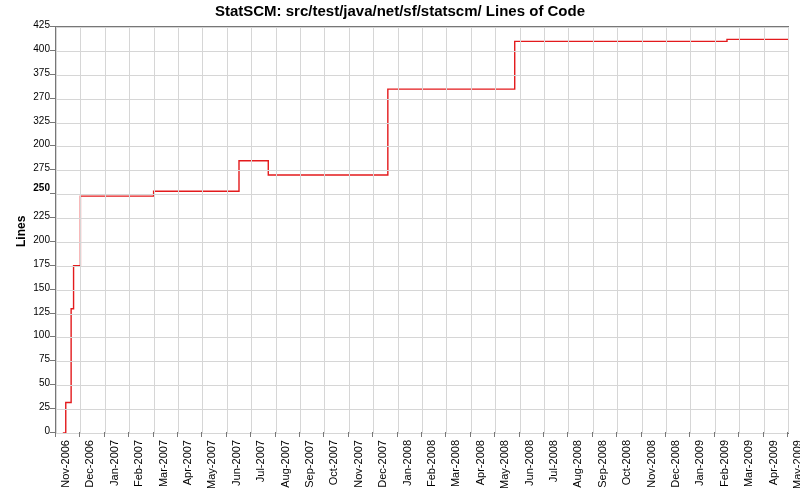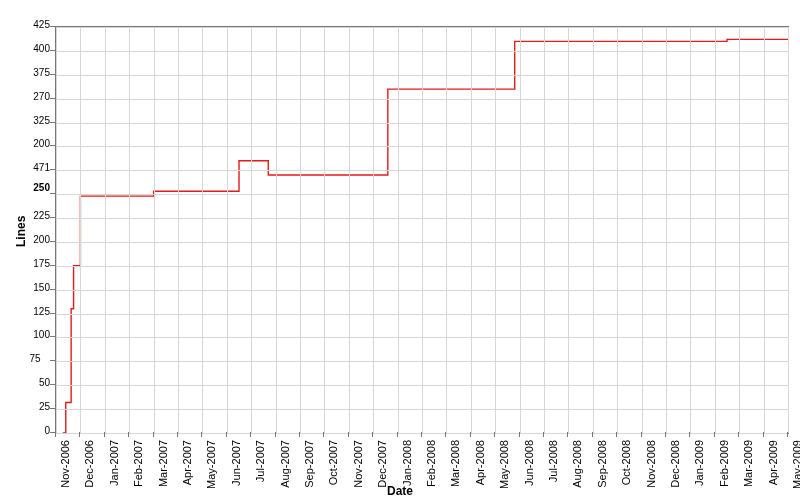--- a/index.html
+++ b/index.html
@@ -100,20 +100,21 @@
   path.line {
     fill: none;
     stroke: #e31a1c;
     stroke-width: 1.4;
   }
 </style>
 </head>
 <body>
 
 <div class="chart-root">
+  <div class="title">StatSCM: src/test/java/net/sf/statscm/ Lines of Code</div>
   <div class="ylabel" id="ylabel" style="left: 14px; top: 247px;">Lines</div>
   <div class="plot-area" id="plot" style="left: 55px; top: 26px; width: 732px; height: 406px;">
     <svg class="series" id="series-svg">
         <path d="M 6.832000000000001 406 L 9.76 406 L 9.76 375.4305882352941 L 13.42 375.4305882352941 L 13.42 375.4305882352941 L 15.128 375.4305882352941 L 15.128 281.81176470588235 L 17.568 281.81176470588235 L 17.568 238.82352941176472 L 22.448 238.82352941176472 L 22.448 238.82352941176472 L 24.4 238.82352941176472 L 24.4 169.08705882352942 L 92.71999999999998 169.08705882352942 L 92.71999999999998 169.08705882352942 L 97.6 169.08705882352942 L 97.6 164.3105882352941 L 178.11999999999998 164.3105882352941 L 178.11999999999998 164.3105882352941 L 183 164.3105882352941 L 183 133.74117647058824 L 209.84 133.74117647058824 L 209.84 133.74117647058824 L 212.27999999999997 133.74117647058824 L 212.27999999999997 148.0705882352941 L 326.96 148.0705882352941 L 326.96 148.0705882352941 L 331.84 148.0705882352941 L 331.84 62.09411764705885 L 453.84 62.09411764705885 L 453.84 62.09411764705885 L 458.72 62.09411764705885 L 458.72 14.329411764705867 L 666.12 14.329411764705867 L 666.12 14.329411764705867 L 671 14.329411764705867 L 671 12.418823529411782 L 732 12.418823529411782 L 732 12.418823529411782 " class="line" stroke="#e31a1c"></path>
       </svg>
   <div class="grid-line-h" style="left: 0px; width: 732px; top: 406px;"></div>
       <div class="grid-line-h" style="left: 0px; width: 732px; top: 382.118px;"></div>
       <div class="grid-line-h" style="left: 0px; width: 732px; top: 358.235px;"></div>
       <div class="grid-line-h" style="left: 0px; width: 732px; top: 334.353px;"></div>
       <div class="grid-line-h" style="left: 0px; width: 732px; top: 310.471px;"></div>
@@ -155,45 +156,44 @@
       <div class="grid-line-v" style="top: 0px; height: 406px; left: 536.8px;"></div>
       <div class="grid-line-v" style="top: 0px; height: 406px; left: 561.2px;"></div>
       <div class="grid-line-v" style="top: 0px; height: 406px; left: 585.6px;"></div>
       <div class="grid-line-v" style="top: 0px; height: 406px; left: 610px;"></div>
       <div class="grid-line-v" style="top: 0px; height: 406px; left: 634.4px;"></div>
       <div class="grid-line-v" style="top: 0px; height: 406px; left: 658.8px;"></div>
       <div class="grid-line-v" style="top: 0px; height: 406px; left: 683.2px;"></div>
       <div class="grid-line-v" style="top: 0px; height: 406px; left: 707.6px;"></div>
       <div class="grid-line-v" style="top: 0px; height: 406px; left: 732px;"></div>
     </div>
-  <div class="xlabel" id="xlabel" style="top: 484px; left: 0px;">Date</div>
 <div class="tick-mark-y" style="left: 50px; top: 432px;"></div>
     <div class="ytick-label" style="width: 30px; left: 20px; top: 425px;">0</div>
     <div class="tick-mark-y" style="left: 50px; top: 408.118px;"></div>
     <div class="ytick-label" style="width: 30px; left: 20px; top: 401.118px;">25</div>
     <div class="tick-mark-y" style="left: 50px; top: 384.235px;"></div>
     <div class="ytick-label" style="width: 30px; left: 20px; top: 377.235px;">50</div>
     <div class="tick-mark-y" style="left: 50px; top: 360.353px;"></div>
-    <div class="ytick-label" style="width: 30px; left: 20px; top: 353.353px; text-align: center;">75</div>
+    <div class="ytick-label" style="width: 30px; left: 20px; top: 353.353px;">75</div>
     <div class="tick-mark-y" style="left: 50px; top: 336.471px;"></div>
     <div class="ytick-label" style="width: 30px; left: 20px; top: 329.471px;">100</div>
     <div class="tick-mark-y" style="left: 50px; top: 312.588px;"></div>
     <div class="ytick-label" style="width: 30px; left: 20px; top: 305.588px;">125</div>
     <div class="tick-mark-y" style="left: 50px; top: 288.706px;"></div>
     <div class="ytick-label" style="width: 30px; left: 20px; top: 281.706px;">150</div>
     <div class="tick-mark-y" style="left: 50px; top: 264.824px;"></div>
     <div class="ytick-label" style="width: 30px; left: 20px; top: 257.824px;">175</div>
     <div class="tick-mark-y" style="left: 50px; top: 240.941px;"></div>
     <div class="ytick-label" style="width: 30px; left: 20px; top: 233.941px;">200</div>
     <div class="tick-mark-y" style="left: 50px; top: 217.059px;"></div>
     <div class="ytick-label" style="width: 30px; left: 20px; top: 210.059px;">225</div>
     <div class="tick-mark-y" style="left: 50px; top: 193.176px;"></div>
     <div class="ytick-label" style="width: 30px; left: 20px; top: 182px; font-weight: bold;">250</div>
     <div class="tick-mark-y" style="left: 50px; top: 169.294px;"></div>
-    <div class="ytick-label" style="width: 30px; left: 20px; top: 162.294px;">471</div>
+    <div class="ytick-label" style="width: 30px; left: 20px; top: 162.294px;">275</div>
     <div class="tick-mark-y" style="left: 50px; top: 145.412px;"></div>
     <div class="ytick-label" style="width: 30px; left: 20px; top: 138.412px;">200</div>
     <div class="tick-mark-y" style="left: 50px; top: 121.529px;"></div>
     <div class="ytick-label" style="width: 30px; left: 20px; top: 114.529px;">325</div>
     <div class="tick-mark-y" style="left: 50px; top: 97.6471px;"></div>
     <div class="ytick-label" style="width: 30px; left: 20px; top: 90.6471px;">270</div>
     <div class="tick-mark-y" style="left: 50px; top: 73.7647px;"></div>
     <div class="ytick-label" style="width: 30px; left: 20px; top: 66.7647px;">375</div>
     <div class="tick-mark-y" style="left: 50px; top: 49.8824px;"></div>
     <div class="ytick-label" style="width: 30px; left: 20px; top: 42.8824px;">400</div>

